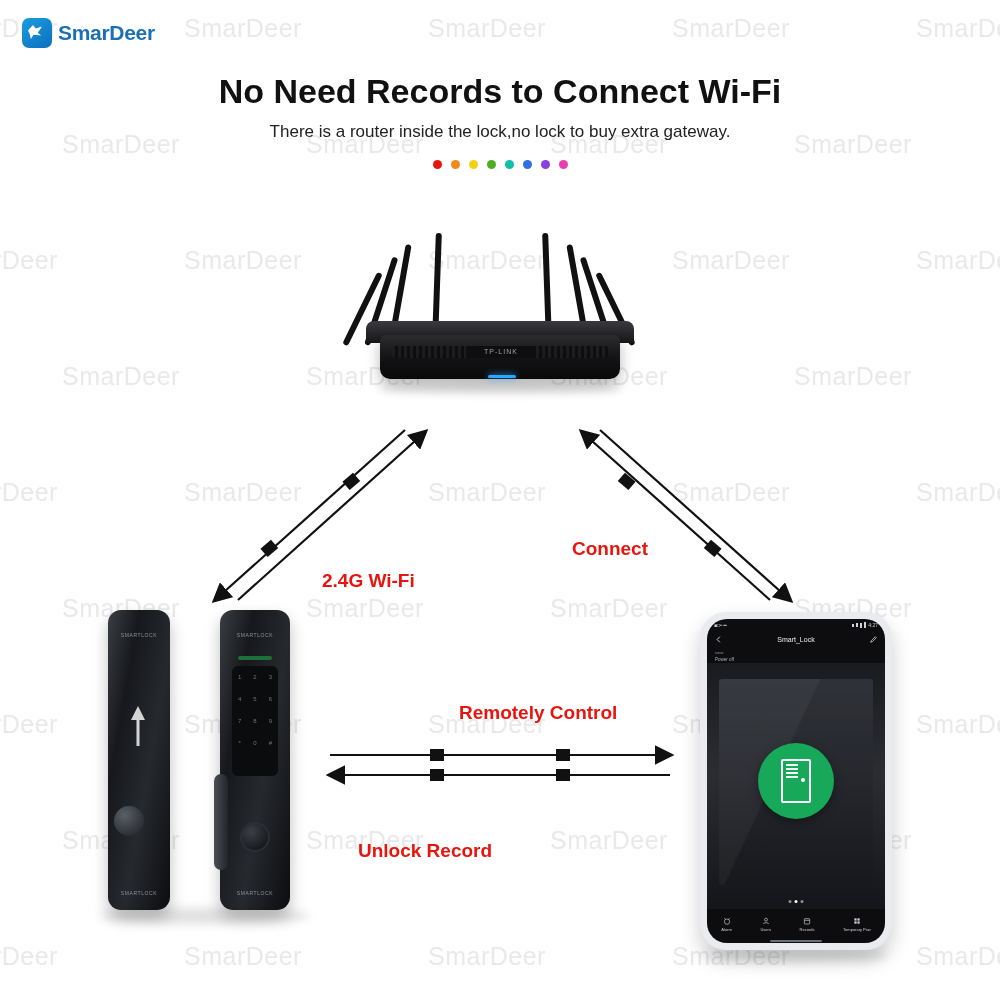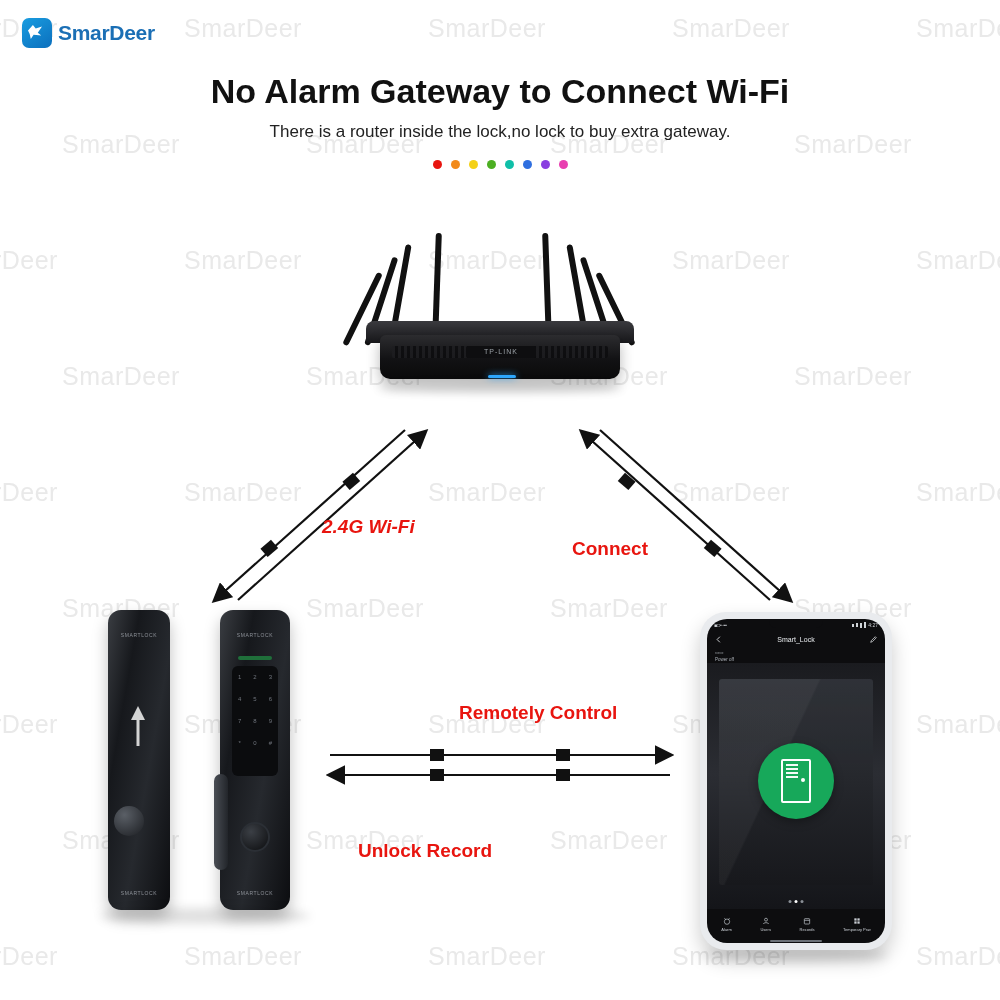--- a/index.html
+++ b/index.html
@@ -272,21 +272,21 @@
     <div class="wm" style="color: rgb(233, 233, 233); left: 428px; top: 942px;">SmarDeer</div>
     <div class="wm" style="color: rgb(233, 233, 233); left: 672px; top: 942px;">SmarDeer</div>
     <div class="wm" style="color: rgb(233, 233, 233); left: 916px; top: 942px;">SmarDeer</div>
   </div>
 
 <div id="brand">
   <div class="logo"></div>
   <div class="name">SmarDeer</div>
 </div>
 
-<div id="title">No Alarm Gateway to Connect Wi-Fi</div>
+<div id="title">No Need Records to Connect Wi-Fi</div>
 <div id="subtitle">There is a router inside the lock,no lock to buy extra gateway.</div>
 <div id="dots">
     <span style="background: rgb(232, 21, 15);"></span>
     <span style="background: rgb(242, 138, 26);"></span>
     <span style="background: rgb(244, 209, 23);"></span>
     <span style="background: rgb(76, 175, 34);"></span>
     <span style="background: rgb(15, 191, 168);"></span>
     <span style="background: rgb(47, 111, 224);"></span>
     <span style="background: rgb(138, 63, 224);"></span>
     <span style="background: rgb(232, 63, 176);"></span>
@@ -337,21 +337,21 @@
     <rect x="262" y="543" width="14" height="11" transform="rotate(-41 269 548)"></rect>
     <rect x="620" y="476" width="14" height="11" transform="rotate(41 627 481)"></rect>
     <rect x="706" y="543" width="14" height="11" transform="rotate(41 713 548)"></rect>
     <rect x="430" y="749" width="14" height="12"></rect>
     <rect x="556" y="749" width="14" height="12"></rect>
     <rect x="430" y="769" width="14" height="12"></rect>
     <rect x="556" y="769" width="14" height="12"></rect>
   </g>
 </svg>
 
-<div class="redlabel" style="left:322px;top:516px;font-style:italic;">2.4G Wi-Fi</div>
+<div class="redlabel" style="left:322px;top:570px;">2.4G Wi-Fi</div>
 <div class="redlabel" style="left:572px;top:538px;">Connect</div>
 <div class="redlabel" style="left:459px;top:702px;">Remotely Control</div>
 <div class="redlabel" style="left:358px;top:840px;">Unlock Record</div>
 
 <div id="locks">
   <div class="lock left">
     <div class="brandtag">SMARTLOCK</div>
     <div class="brandtag2">SMARTLOCK</div>
     <div class="knob"></div>
   </div>

